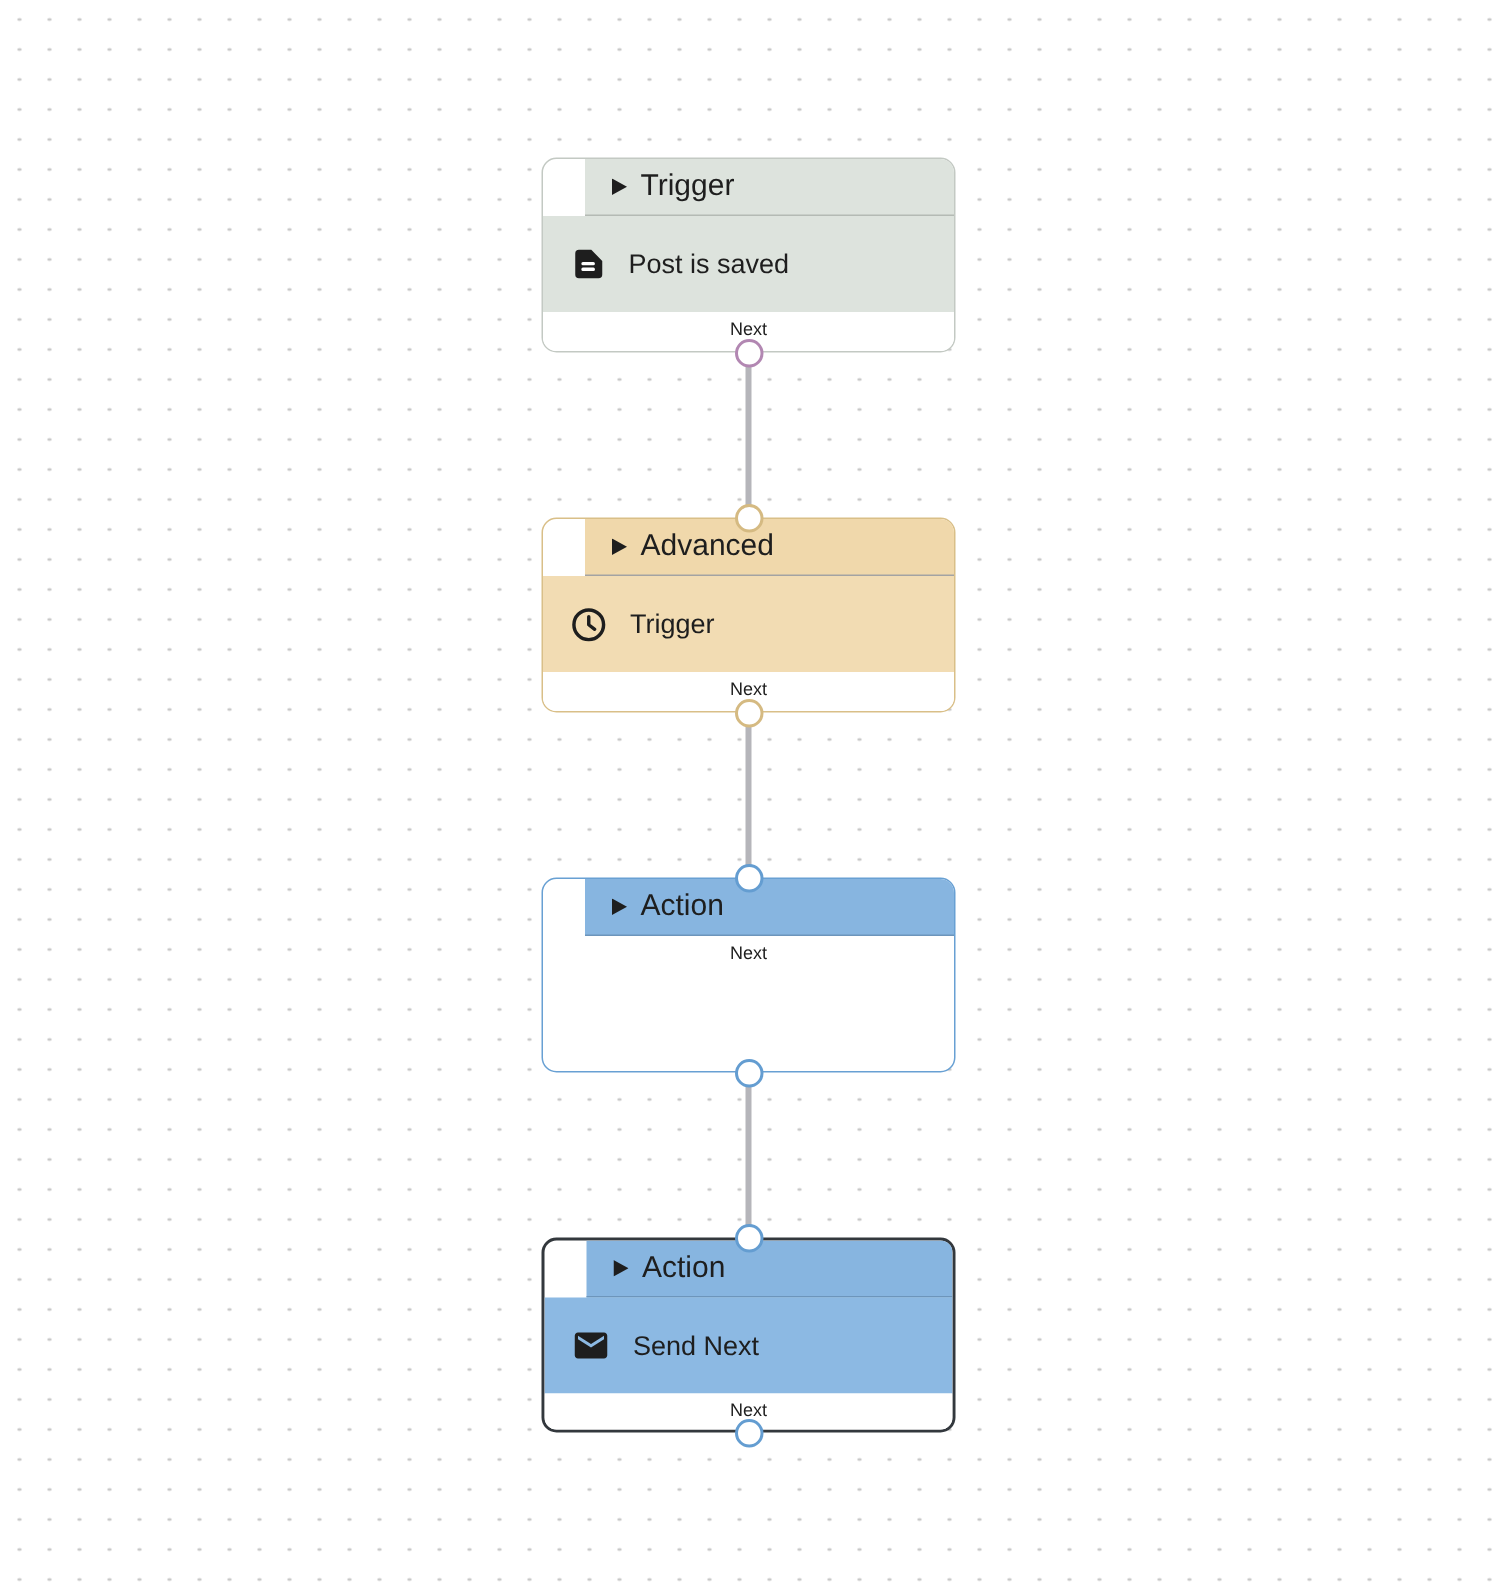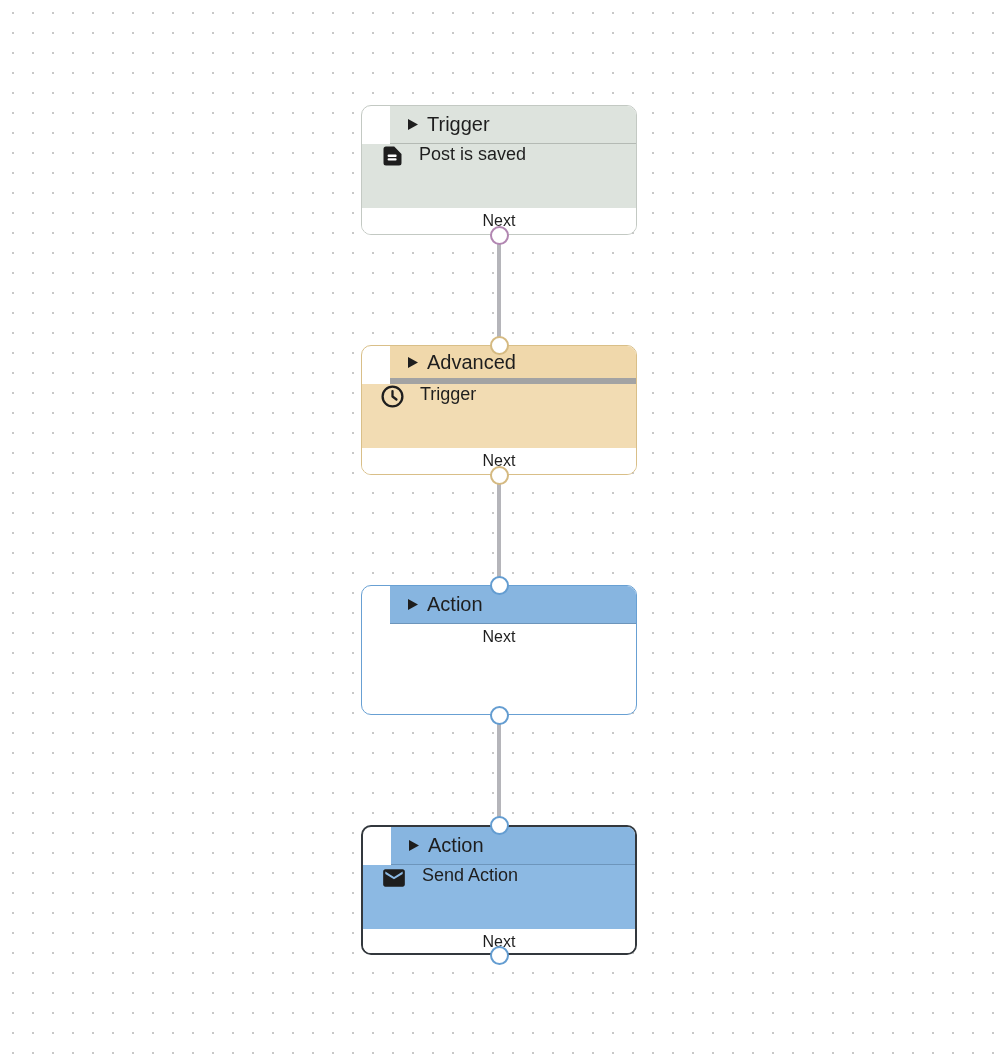--- a/index.html
+++ b/index.html
@@ -61,44 +61,44 @@
   .node__header {
     display: flex;
     align-items: center;
     gap: 9px;
     height: 38px;
     padding: 0 18px;
     font-size: 20px;
     margin-left: 28px;
   }
   .node--trigger  .node__header { background: #dde3dd; border-bottom: 1px solid #b4bab4; }
-  .node--advanced .node__header { background: #f0d8ab; border-bottom: 6px solid #a3a3a3; }
+  .node--advanced .node__header { background: #f0d8ab; border-bottom: 1px solid #a3a3a3; }
   .node--action   .node__header { background: #87b5e0; border-bottom: 1px solid #6d95bb; }
 
   .node__body {
     display: flex;
-    align-items: flex-start;
+    align-items: center;
     gap: 15px;
     height: 64px;
     padding: 0 18px;
     font-size: 18px;
     font-weight: 500;
   }
   .node--trigger  .node__body { background: #dde3dd; }
   .node--advanced .node__body { background: #f2dcb3; }
   .node--action   .node__body { background: #8cb9e3; }
 
   .node__footer {
     display: flex;
     align-items: flex-start;
     justify-content: center;
     height: 28px;
     padding-top: 4px;
     background: #ffffff;
-    font-size: 16px;
+    font-size: 12px;
   }
 
   .icon { display: inline-flex; align-items: center; justify-content: center; }
   .icon svg { display: block; }
 </style>
 </head>
 <body>
 
 <div class="canvas">
 
@@ -175,21 +175,21 @@
           </svg>
       </span>
       <span>Action</span>
     </div>
     <div class="node__body">
       <span class="icon">
         <svg width="26" height="26" viewBox="0 0 24 24">
             <path d="M20 4H4c-1.1 0-1.99.9-1.99 2L2 18c0 1.1.9 2 2 2h16c1.1 0 2-.9 2-2V6c0-1.1-.9-2-2-2zm0 4.2-8 5-8-5V6l8 5 8-5v2.2z" fill="#1e1e1e"></path>
           </svg>
       </span>
-      <span>Send Action</span>
+      <span>Send Next</span>
     </div>
     <div class="node__footer">
       <span>Next</span>
     </div>
   </div>
 
   <div class="port port--purple" style="left:489.5px;top:225.5px"></div>
   <div class="port port--tan" style="left:489.5px;top:335.5px"></div>
   <div class="port port--tan" style="left:489.5px;top:465.5px"></div>
   <div class="port port--blue" style="left:489.5px;top:575.5px"></div>

